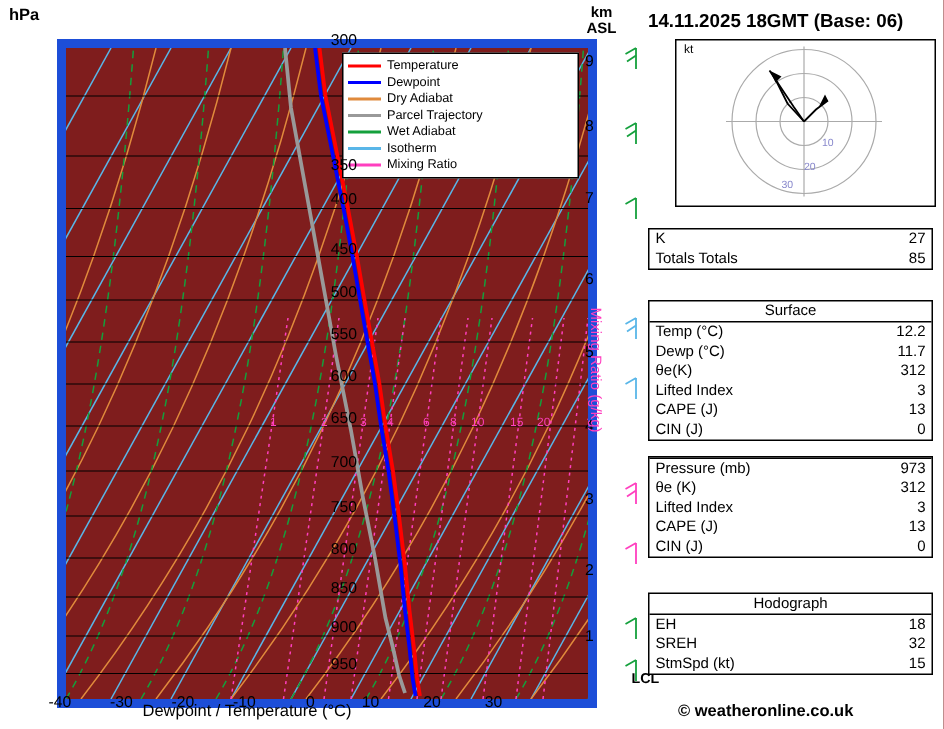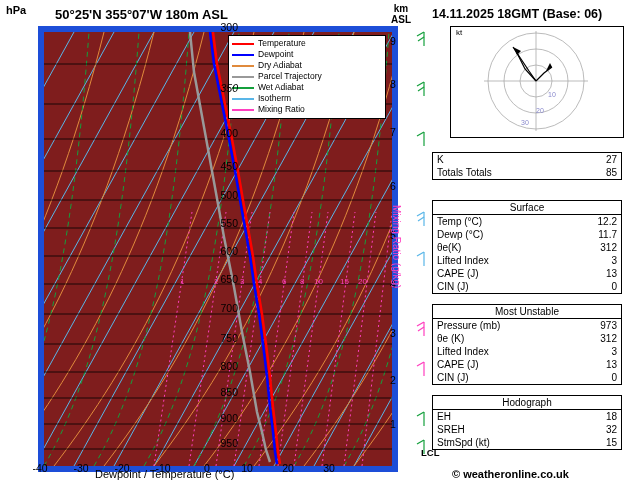--- a/index.html
+++ b/index.html
@@ -45,21 +45,20 @@
   .credit{left:452px;top:468px;font-size:11px;font-weight:bold;color:#000;}
 
   .wind-barbs{left:414px;top:26px;width:20px;height:434px;}
 </style>
 </head>
 <body>
 
 <div id="root">
 
   <div class="abs hdr-left">hPa</div>
-  <div class="abs hdr-title">50°25'N  355°07'W  180m ASL</div>
   <div class="abs hdr-km">
     <div>km</div>
     <div>ASL</div>
   </div>
   <div class="abs hdr-right">14.11.2025 18GMT (Base: 06)</div>
 
   <div id="plot" class="abs">
     <svg id="plotsvg" width="348" height="434" viewBox="0 0 348 434">
       <defs>
         <clipPath id="clipbox">
@@ -189,21 +188,21 @@
       <div class="abs" style="left:238px;top:245px;font-size:8px;color:#ff3fbf;">6</div>
       <div class="abs" style="left:256px;top:245px;font-size:8px;color:#ff3fbf;">8</div>
       <div class="abs" style="left:270px;top:245px;font-size:8px;color:#ff3fbf;">10</div>
       <div class="abs" style="left:296px;top:245px;font-size:8px;color:#ff3fbf;">15</div>
       <div class="abs" style="left:314px;top:245px;font-size:8px;color:#ff3fbf;">20</div>
       <div class="abs" style="left:332px;top:245px;font-size:8px;color:#ff3fbf;padding-left:15px;">25</div>
     </div>
   </div>
 
   <div class="ylab" style="top:21px;">300</div>
-  <div class="ylab" style="top:82px;font-style:italic;">350</div>
+  <div class="ylab" style="top:104px;">350</div>
   <div class="ylab" style="top:127px;">400</div>
   <div class="ylab" style="top:160px;">450</div>
   <div class="ylab" style="top:189px;">500</div>
   <div class="ylab" style="top:217px;">550</div>
   <div class="ylab" style="top:245px;">600</div>
   <div class="ylab" style="top:273px;">650</div>
   <div class="ylab" style="top:302px;">700</div>
   <div class="ylab" style="top:332px;">750</div>
   <div class="ylab" style="top:360px;">800</div>
   <div class="ylab" style="top:386px;">850</div>
@@ -329,21 +328,20 @@
         <span class="k">CAPE (J)</span>
         <span class="v">13</span>
       </div>
     <div class="trow">
         <span class="k">CIN (J)</span>
         <span class="v">0</span>
       </div>
   </div>
 
   <div class="tbl" style="top:304px;">
-    <div class="thead">Most Unstable</div>
     <div class="sep"></div>
     <div class="trow">
         <span class="k">Pressure (mb)</span>
         <span class="v">973</span>
       </div>
     <div class="trow">
         <span class="k">θe (K)</span>
         <span class="v">312</span>
       </div>
     <div class="trow">

